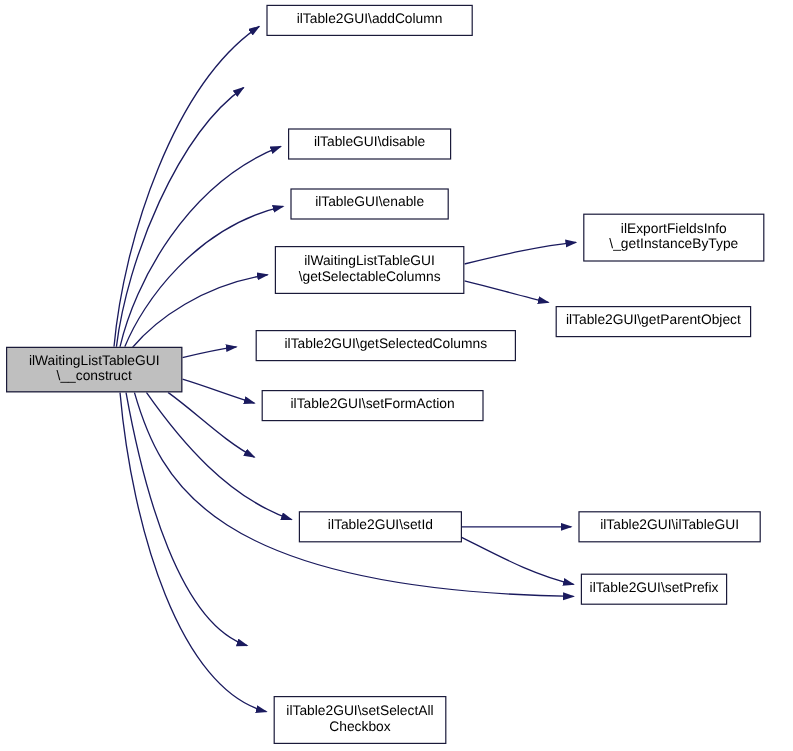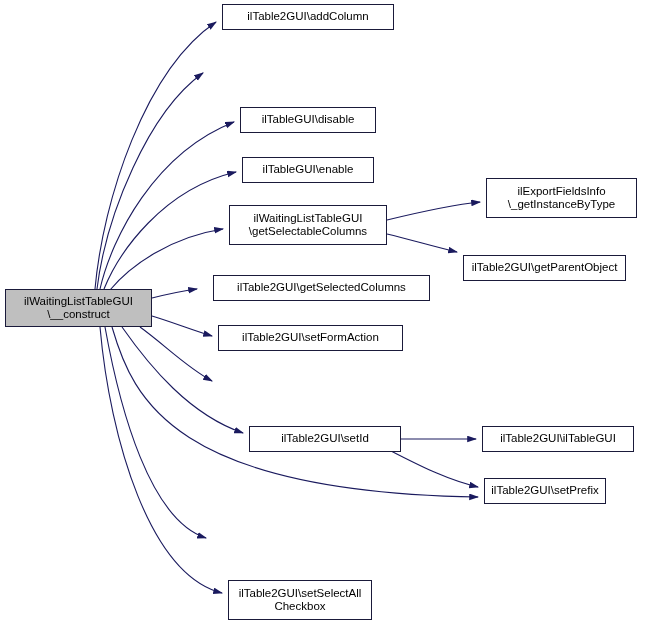--- a/index.html
+++ b/index.html
@@ -77,18 +77,18 @@
   <div class="node" style="left:222px; top:4px; width:172px; height:26px;">ilTable2GUI\addColumn</div>
   <div class="node" style="left:242px; top:157px; width:132px; height:26px;">ilTableGUI\enable</div>
   <div class="node" style="left:240px; top:107px; width:136px; height:26px;">ilTableGUI\disable</div>
   <div class="node" style="left:229px; top:205px; width:158px; height:40px;">ilWaitingListTableGUI
 \getSelectableColumns</div>
   <div class="node" style="left:486px; top:178px; width:151px; height:40px;">ilExportFieldsInfo
 \_getInstanceByType</div>
   <div class="node" style="left:463px; top:255px; width:163px; height:26px;text-align:center;">ilTable2GUI\getParentObject</div>
   <div class="node" style="left:203px; top:275px; width:217px; height:26px;margin-left:10px;">ilTable2GUI\getSelectedColumns</div>
   <div class="node" style="left:218px; top:325px; width:185px; height:26px;">ilTable2GUI\setFormAction</div>
-  <div class="node" style="left:249px; top:426px; width:152px; height:26px;">ilTable2GUI\setId</div>
+  <div class="node" style="left:249px; top:426px; width:136px; height:26px;">ilTable2GUI\setId</div>
   <div class="node" style="left:482px; top:426px; width:152px; height:26px;">ilTable2GUI\ilTableGUI</div>
   <div class="node" style="left:484px; top:478px; width:122px; height:26px;">ilTable2GUI\setPrefix</div>
   <div class="node" style="left:228px; top:580px; width:144px; height:40px;">ilTable2GUI\setSelectAll
 Checkbox</div>
 </div>
 
 </body></html>

